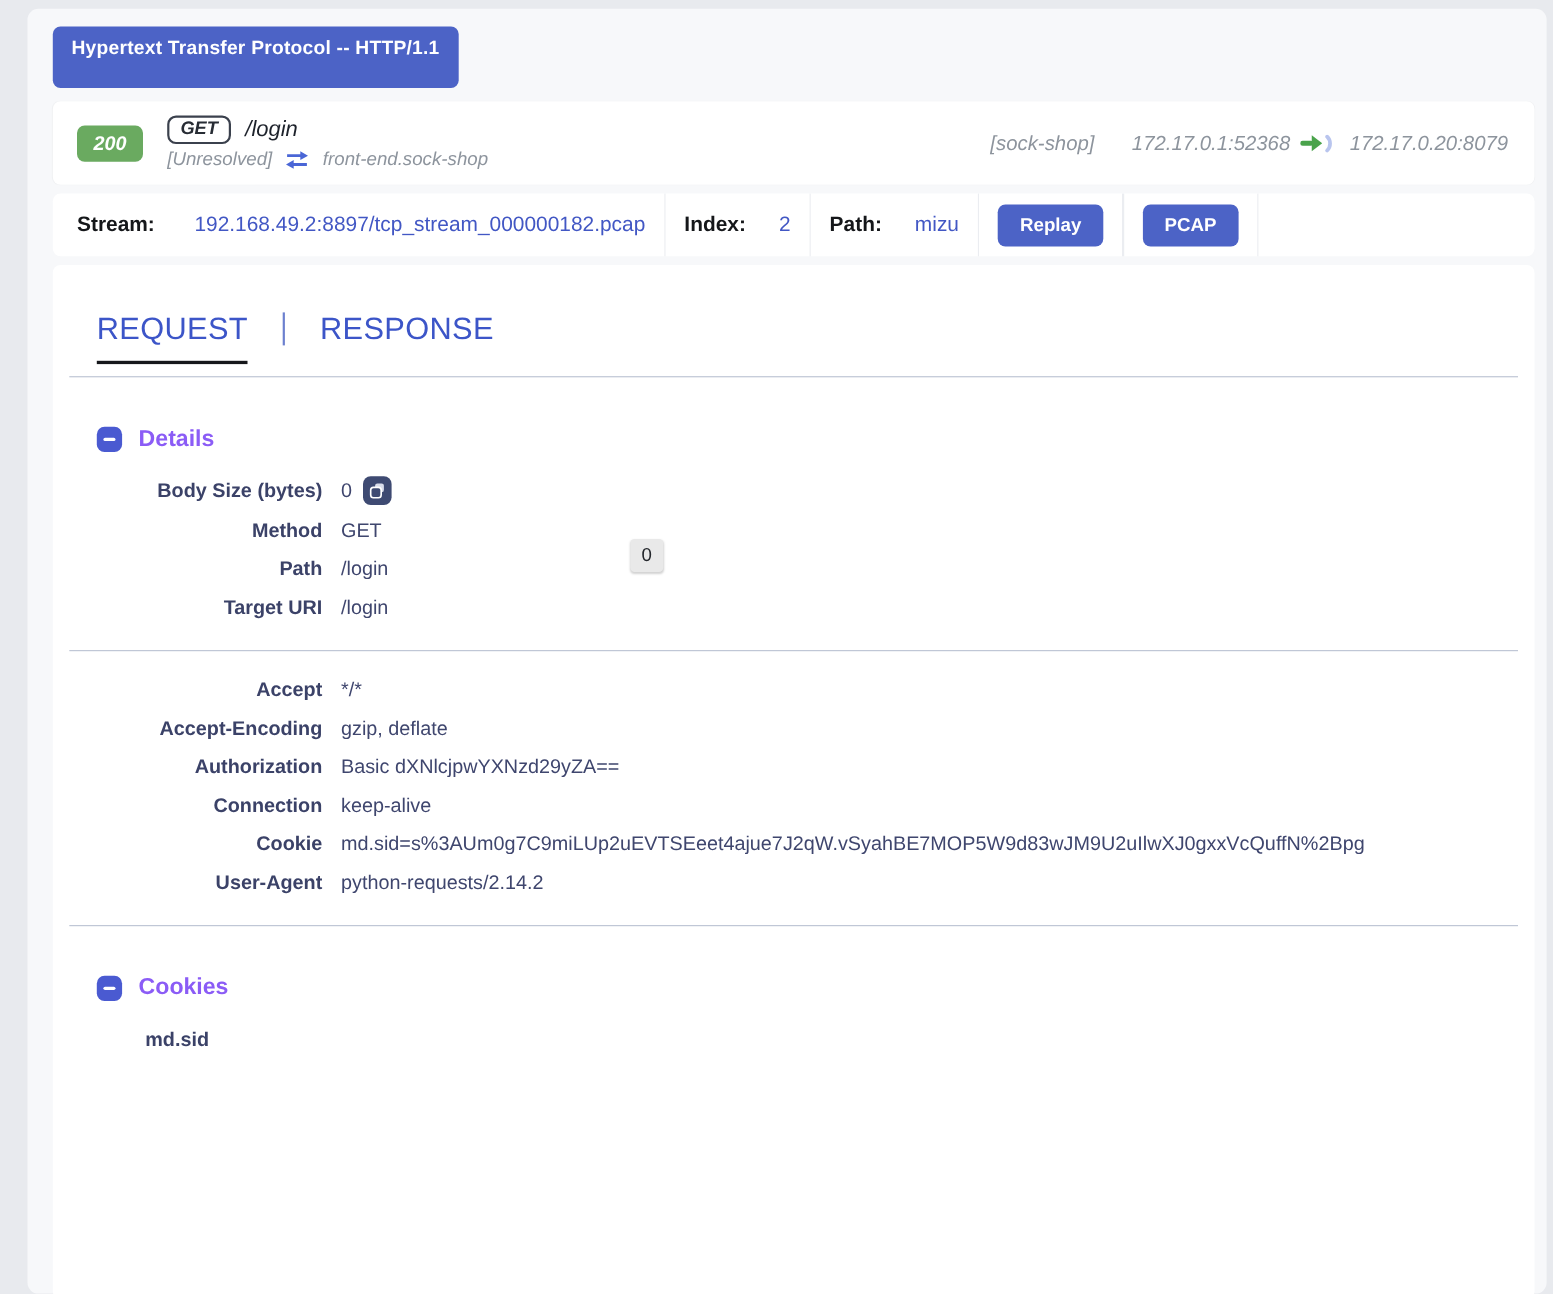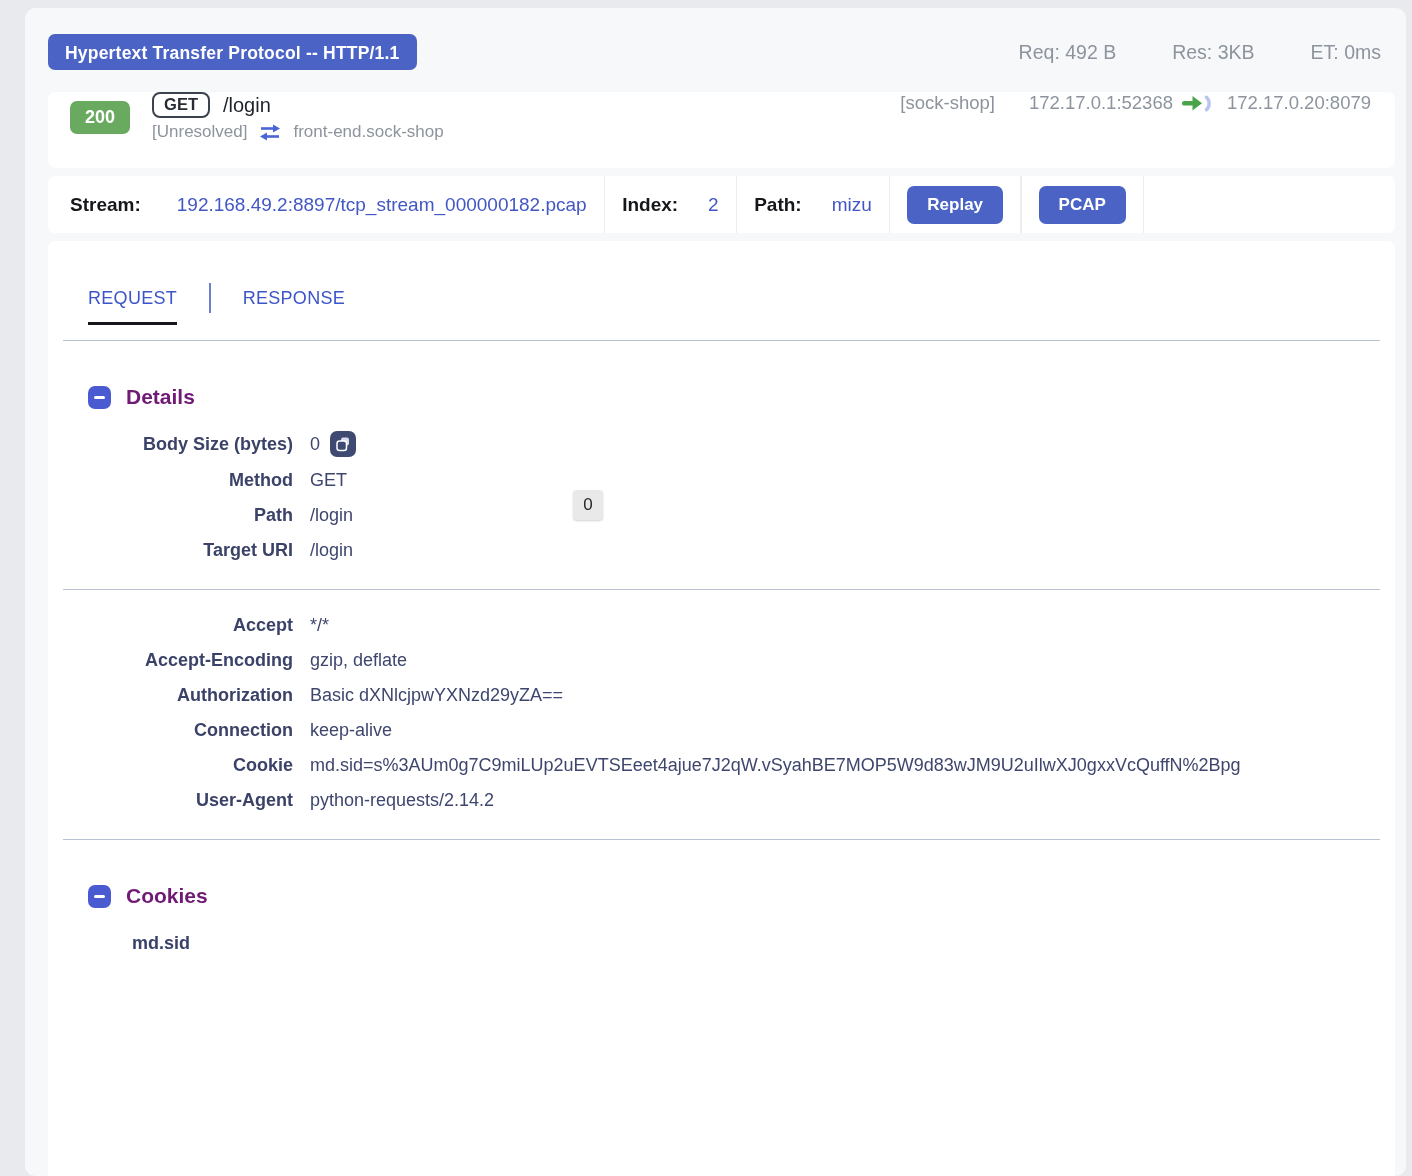--- a/index.html
+++ b/index.html
@@ -3,25 +3,25 @@
 <meta charset="utf-8">
 <style>
   html,body{margin:0;padding:0;width:1412px;height:1176px;overflow:hidden;
     background:#e8eaee;font-family:"Liberation Sans","DejaVu Sans",sans-serif;}
   .panel{position:absolute;left:25px;top:8px;right:6px;bottom:0;
     background:var(--panel-bg,#f7f8fa);border-radius:10px;
     padding:20px 11px 0 23px;box-sizing:border-box;}
   
   .top-row{display:flex;justify-content:space-between;align-items:center;height:48px;margin-bottom:16px;}
   .proto-badge{background:var(--accent,#4c63c6);color:#fff;font-weight:bold;font-size:17.5px;
-    line-height:38px;height:36px;padding:0 17px;border-radius:7px;letter-spacing:.2px;}
+    line-height:38px;height:56px;padding:0 17px;border-radius:7px;letter-spacing:.2px;}
   .stats{display:flex;gap:56px;color:var(--muted-gray,#8d949d);font-size:19.5px;margin-right:14px;}
   
-  .summary-card{background:#fff;border-radius:7px;height:76px;display:flex;align-items:flex-start;
-    justify-content:space-between;padding:0 24px 0 22px;box-shadow:0 0 1px rgba(0,0,0,.04);}
+  .summary-card{background:#fff;border-radius:7px;height:76px;display:flex;align-items:center;
+    justify-content:space-between;padding:0 24px 0 22px;box-shadow:0 0 1px rgba(0,0,0,.04);font-style:italic;}
   .summary-left{display:flex;align-items:center;}
   .status-badge{background:var(--status-green,#6aaa60);color:#fff;font-weight:bold;font-size:18px;
     padding:6px 15px;border-radius:7px;}
   .summary-main{margin-left:22px;}
   .line1{display:flex;align-items:center;gap:13px;}
   .method-chip{border:2px solid #3b414d;border-radius:8px;font-weight:bold;font-size:16.5px;
     color:#272c34;padding:1px 10px 2px;}
   .path{font-size:20px;color:var(--dark-text,#1d222b);}
   .line2{display:flex;align-items:center;gap:10px;margin-top:4px;
     color:var(--muted-gray,#8d949d);font-size:17px;}
@@ -33,30 +33,30 @@
   .sb-label{font-weight:bold;color:#15171a;font-size:19px;margin:0 0 0 8px;}
   .sb-link{color:var(--link-blue,#4257c4);font-size:19px;margin-left:36px;text-decoration:none;cursor:pointer;}
   .sb-blue{color:var(--link-blue,#4257c4);font-size:19px;margin-left:30px;}
   .vsep{width:1.5px;align-self:stretch;background:#ebedf1;margin:0 17px;flex:none;}
   .btn{background:var(--accent,#4c63c6);color:#fff;font-weight:bold;font-size:17px;border:none;
     border-radius:7px;height:38px;padding:0 20px;cursor:pointer;font-family:inherit;}
   
   .main-card{background:#fff;border-radius:7px;margin-top:8px;height:940px;position:relative;
     padding:0 14px;overflow:hidden;}
   .tabs{display:flex;align-items:center;padding:42px 0 0 26px;}
-  .tab{color:var(--tab-blue,#3c55c8);font-size:18px;cursor:pointer;letter-spacing:.3px;}
+  .tab{color:var(--tab-blue,#3c55c8);font-size:28px;cursor:pointer;letter-spacing:.3px;}
   .tab.active{border-bottom:3.5px solid #16171b;padding-bottom:13px;margin-bottom:-16.5px;}
   .tab-sep{width:1.5px;height:30px;background:#6c80cf;margin:0 32px;}
   .hdiv{height:1px;background:var(--divider,#bac1d2);margin:27px 1px 0 1px;}
   .section{padding-left:26px;}
   .sec-head{display:flex;align-items:center;margin-top:44px;}
   .minus-icon{width:23px;height:23px;border-radius:7px;background:var(--icon-blue,#4a5ad1);
     display:flex;align-items:center;justify-content:center;cursor:pointer;flex:none;}
   .minus-icon::after{content:"";width:11px;height:3px;border-radius:2px;background:#fff;}
-  .sec-title{font-weight:bold;font-size:21px;color:#701a75;margin-left:15px;}
+  .sec-title{font-weight:bold;font-size:21px;color:#8b5cf6;margin-left:15px;}
   .kv-rows{margin-top:24px;}
   .kv-row{display:flex;align-items:flex-start;margin-bottom:12px;line-height:23px;}
   .kv-label{width:205px;flex:none;text-align:right;font-weight:bold;font-size:18px;
     color:var(--label-navy,#3b4268);}
   .kv-value{margin-left:17px;font-size:18px;color:var(--value-navy,#3f466e);max-width:935px;
     word-break:break-all;display:flex;align-items:flex-start;gap:10px;}
   .cookies .kv-label{width:102px;}
   .copy-btn{width:26px;height:26px;border-radius:7px;background:var(--copy-navy,#3e4a72);
     display:inline-flex;align-items:center;justify-content:center;cursor:pointer;flex:none;margin-top:-2px;}
   .float-chip{position:absolute;left:525px;top:249px;width:30px;height:30px;background:#e9e9e9;
@@ -64,25 +64,20 @@
     justify-content:center;font-size:17px;color:#24272c;}
   .swap-icon,.dir-icon{flex:none;display:inline-block;}
 </style>
 </head>
 <body>
 
 <div class="panel">
 
   <div class="top-row">
     <div class="proto-badge">Hypertext Transfer Protocol -- HTTP/1.1</div>
-    <div class="stats">
-      <span>Req: 492 B</span>
-      <span>Res: 3KB</span>
-      <span>ET: 0ms</span>
-    </div>
   </div>
 
   <div class="summary-card">
     <div class="summary-left">
       <div class="status-badge">200</div>
       <div class="summary-main">
         <div class="line1">
           <span class="method-chip">GET</span>
           <span class="path">/login</span>
         </div>

